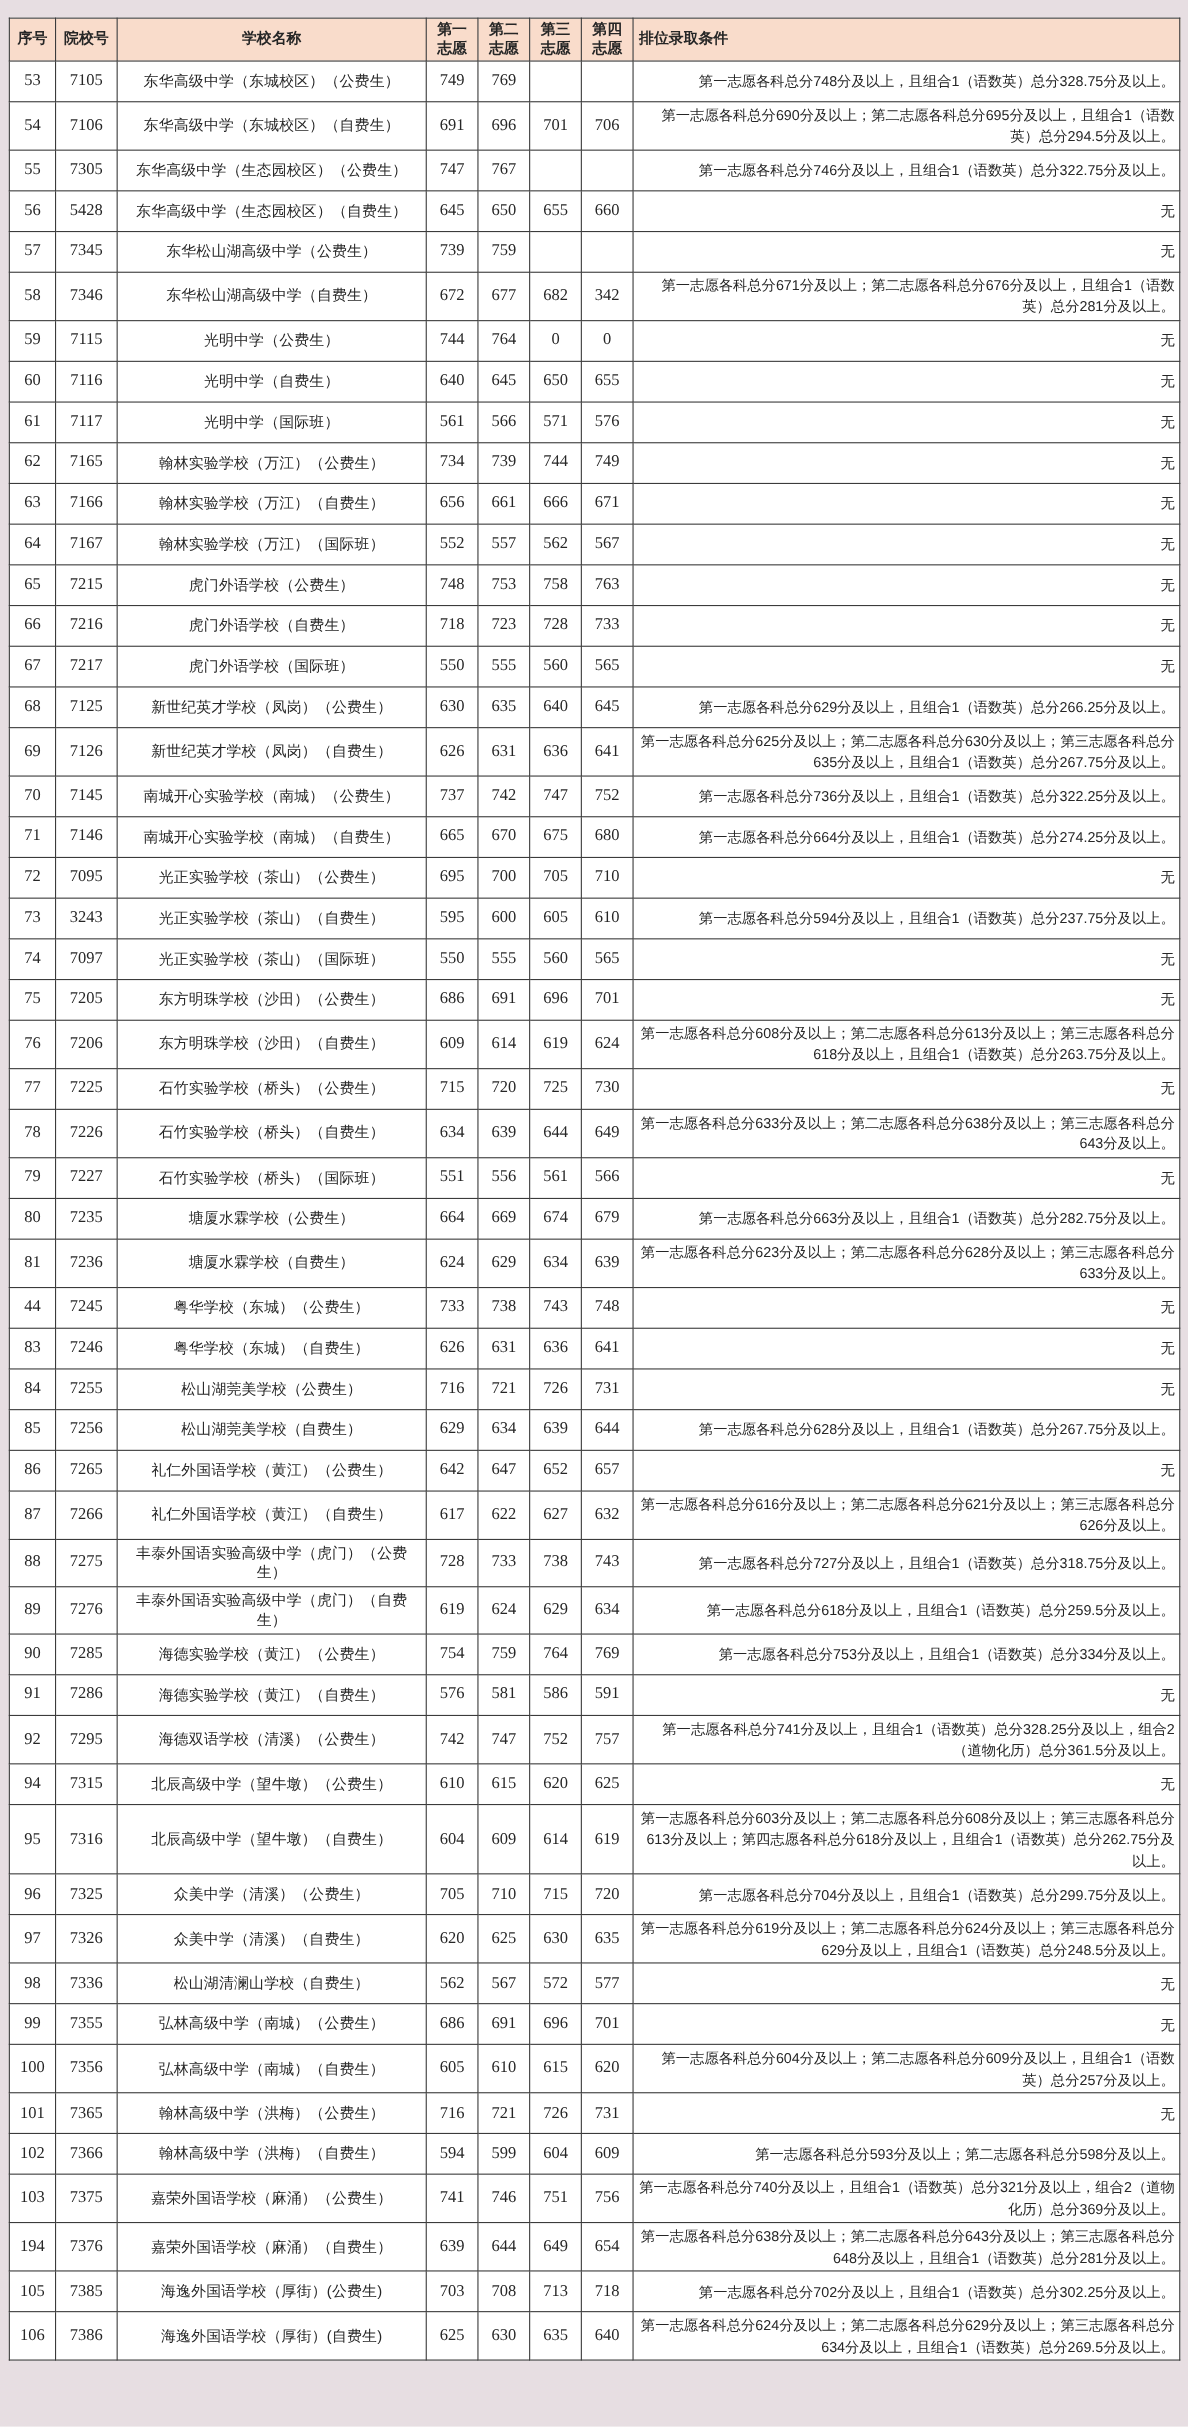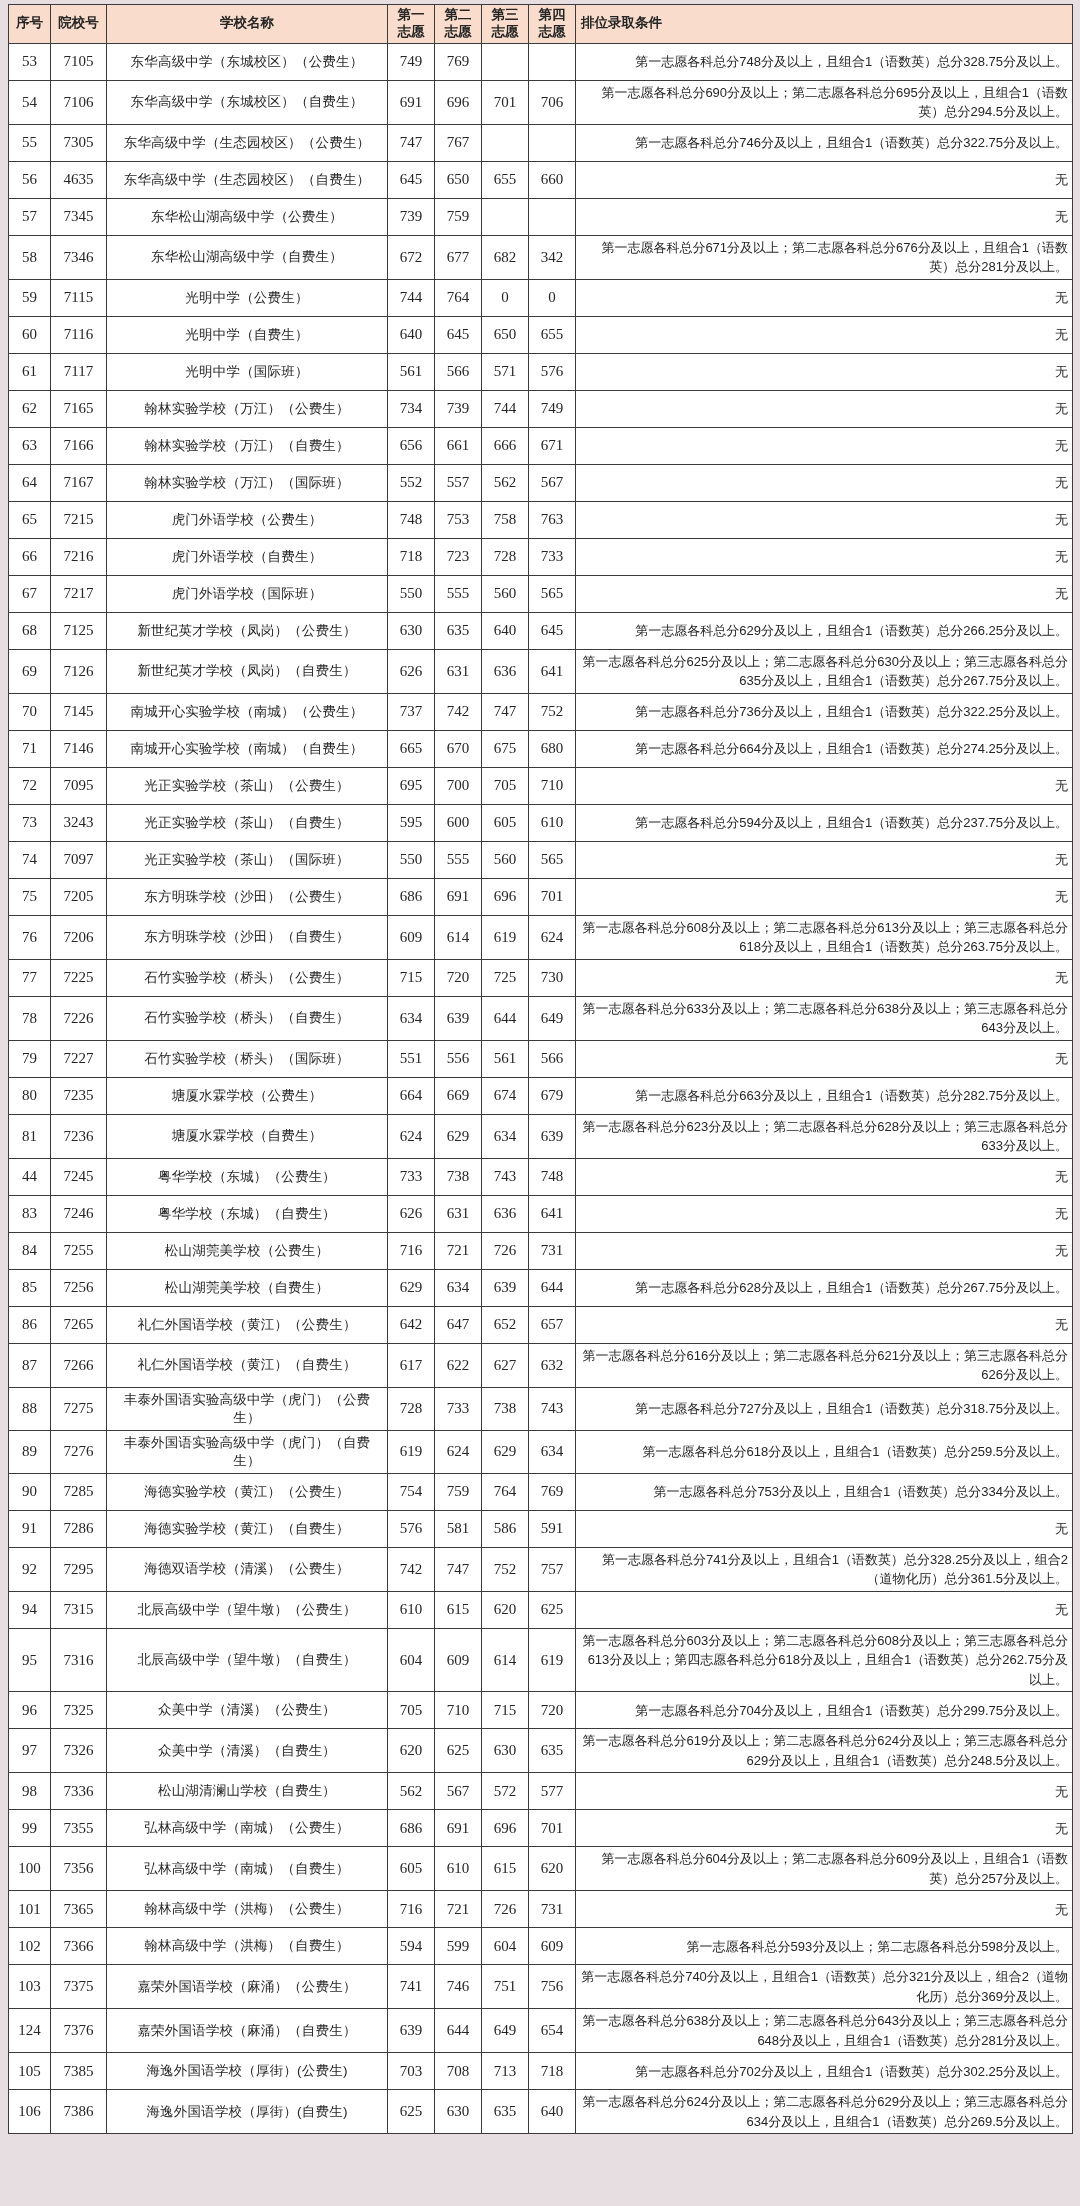--- a/index.html
+++ b/index.html
@@ -10,21 +10,21 @@
   }
   *{box-sizing:border-box;margin:0;padding:0;}
   html,body{width:1080px;}
   body{
     background:var(--page-bg);
     min-height:2206px;
     font-family:"Liberation Sans","DejaVu Sans",sans-serif;
     color:var(--text);
   }
   .page{
-    padding:4px 7px 10px 8px;
+    padding:16px 7px 10px 8px;
   }
   table{
     width:100%;
     border-collapse:collapse;
     background:#ffffff;
     table-layout:fixed;
   }
   th,td{
     border:1.6px solid var(--border);
     vertical-align:middle;
@@ -115,21 +115,21 @@
           <td class="c-code">7305</td>
           <td class="c-name">东华高级中学（生态园校区）（公费生）</td>
           <td class="c-v1">747</td>
           <td class="c-v2">767</td>
           <td class="c-v3"></td>
           <td class="c-v4"></td>
           <td class="c-cond">第一志愿各科总分746分及以上，且组合1（语数英）总分322.75分及以上。</td>
         </tr>
         <tr>
           <td class="c-no">56</td>
-          <td class="c-code">4635</td>
+          <td class="c-code">5428</td>
           <td class="c-name">东华高级中学（生态园校区）（自费生）</td>
           <td class="c-v1">645</td>
           <td class="c-v2">650</td>
           <td class="c-v3">655</td>
           <td class="c-v4">660</td>
           <td class="c-cond">无</td>
         </tr>
         <tr>
           <td class="c-no">57</td>
           <td class="c-code">7345</td>
@@ -584,21 +584,21 @@
           <td class="c-no">103</td>
           <td class="c-code">7375</td>
           <td class="c-name">嘉荣外国语学校（麻涌）（公费生）</td>
           <td class="c-v1">741</td>
           <td class="c-v2">746</td>
           <td class="c-v3">751</td>
           <td class="c-v4">756</td>
           <td class="c-cond">第一志愿各科总分740分及以上，且组合1（语数英）总分321分及以上，组合2（道物化历）总分369分及以上。</td>
         </tr>
         <tr>
-          <td class="c-no">124</td>
+          <td class="c-no">194</td>
           <td class="c-code">7376</td>
           <td class="c-name">嘉荣外国语学校（麻涌）（自费生）</td>
           <td class="c-v1">639</td>
           <td class="c-v2">644</td>
           <td class="c-v3">649</td>
           <td class="c-v4">654</td>
           <td class="c-cond">第一志愿各科总分638分及以上；第二志愿各科总分643分及以上；第三志愿各科总分648分及以上，且组合1（语数英）总分281分及以上。</td>
         </tr>
         <tr>
           <td class="c-no">105</td>

